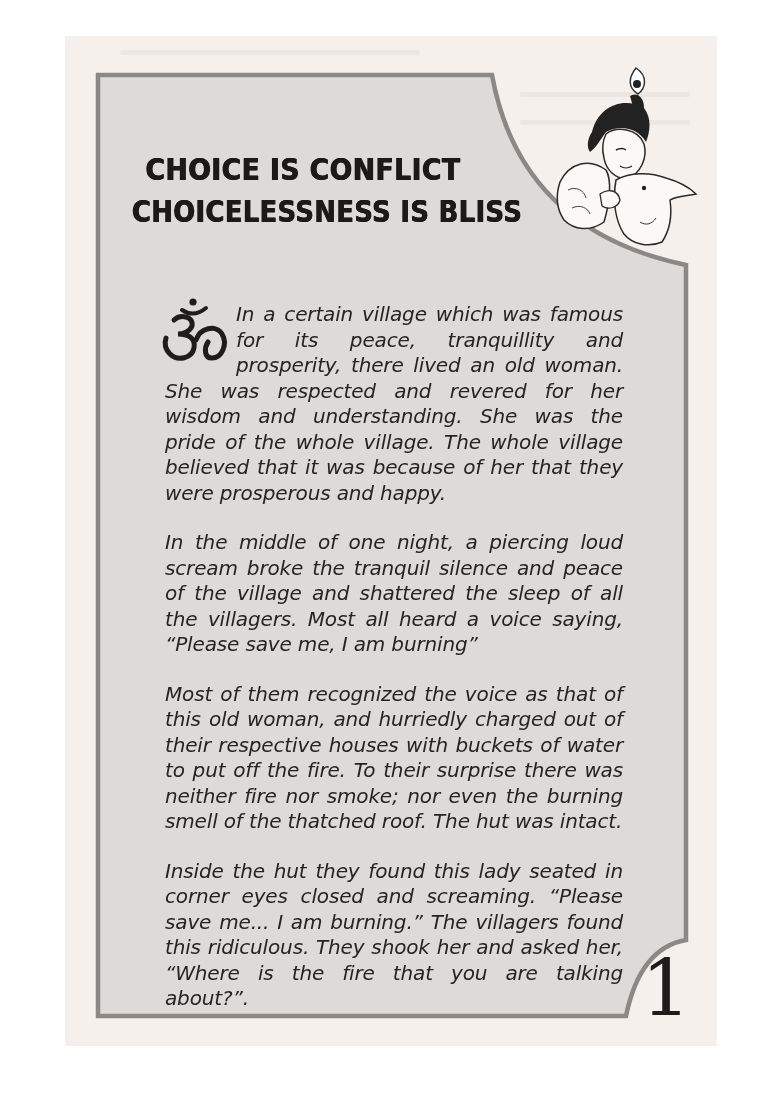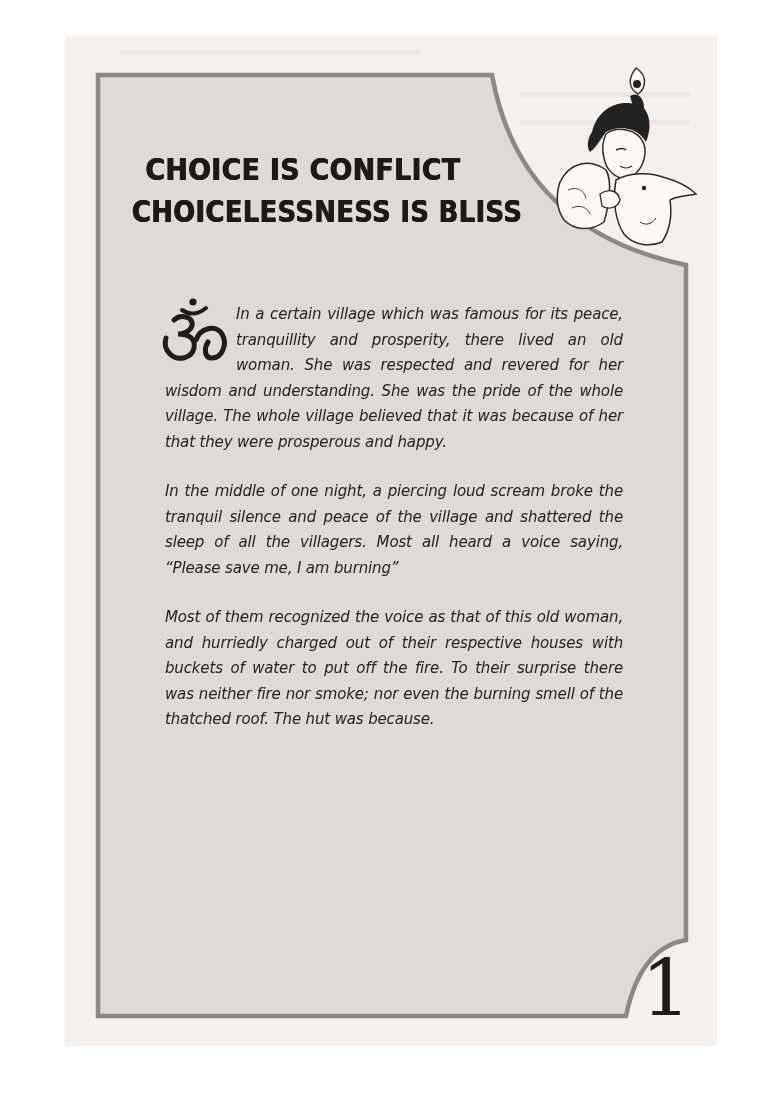--- a/index.html
+++ b/index.html
@@ -54,21 +54,21 @@
     position: absolute;
     left: 160px; top: 294px;
     width: 70px; height: 76px;
   }
   .body-text {
     position: absolute;
     left: 165px; top: 302px;
     width: 458px;
     font-family: "DejaVu Sans", sans-serif;
     font-style: italic;
-    font-size: 15px;
+    font-size: 20px;
     line-height: 25.5px;
     color: #262322;
     text-align: justify;
     letter-spacing: -0.15px;
   }
   .body-text p { margin: 0 0 24px 0; }
   .body-text p.first::before {
     content: "";
     float: left;
     width: 71px; height: 74px;
@@ -138,16 +138,17 @@
 <svg class="om" viewBox="0 0 70 76" xmlns="http://www.w3.org/2000/svg">
   <circle cx="33" cy="8" r="3.6" fill="#1f1c1b"></circle>
   <path d="M22 16 Q34 24 46 14" fill="none" stroke="#1f1c1b" stroke-width="4" stroke-linecap="round"></path>
   <path d="M14 26 C20 20 34 22 32 32 C30 38 22 40 18 40 C28 40 36 44 34 54 C32 64 18 68 10 60 C6 56 4 50 6 44" fill="none" stroke="#1f1c1b" stroke-width="5" stroke-linecap="round"></path>
   <path d="M36 46 C40 34 56 30 62 40 C68 50 62 64 52 64 C44 64 44 54 48 48" fill="none" stroke="#1f1c1b" stroke-width="5" stroke-linecap="round"></path>
 </svg>
 
 <div class="body-text">
   <p class="first">In a certain village which was famous for its peace, tranquillity and prosperity, there lived an old woman. She was respected and revered for her wisdom and understanding. She was the pride of the whole village. The whole village believed that it was because of her that they were prosperous and happy.</p>
   <p>In the middle of one night, a piercing loud scream broke the tranquil silence and peace of the village and shattered the sleep of all the villagers. Most all heard a voice saying, “Please save me, I am burning”</p>
-  <p>Most of them recognized the voice as that of this old woman, and hurriedly charged out of their respective houses with buckets of water to put off the fire. To their surprise there was neither fire nor smoke; nor even the burning smell of the thatched roof. The hut was because.</p>
+  <p>Most of them recognized the voice as that of this old woman, and hurriedly charged out of their respective houses with buckets of water to put off the fire. To their surprise there was neither fire nor smoke; nor even the burning smell of the thatched roof. The hut was intact.</p>
+  <p>Inside the hut they found this lady seated in corner eyes closed and screaming. “Please save me... I am burning.” The villagers found this ridiculous. They shook her and asked her, “Where is the fire that you are talking about?”.</p>
 </div>
 
 <div class="page-num">1</div>
 
 </body></html>

